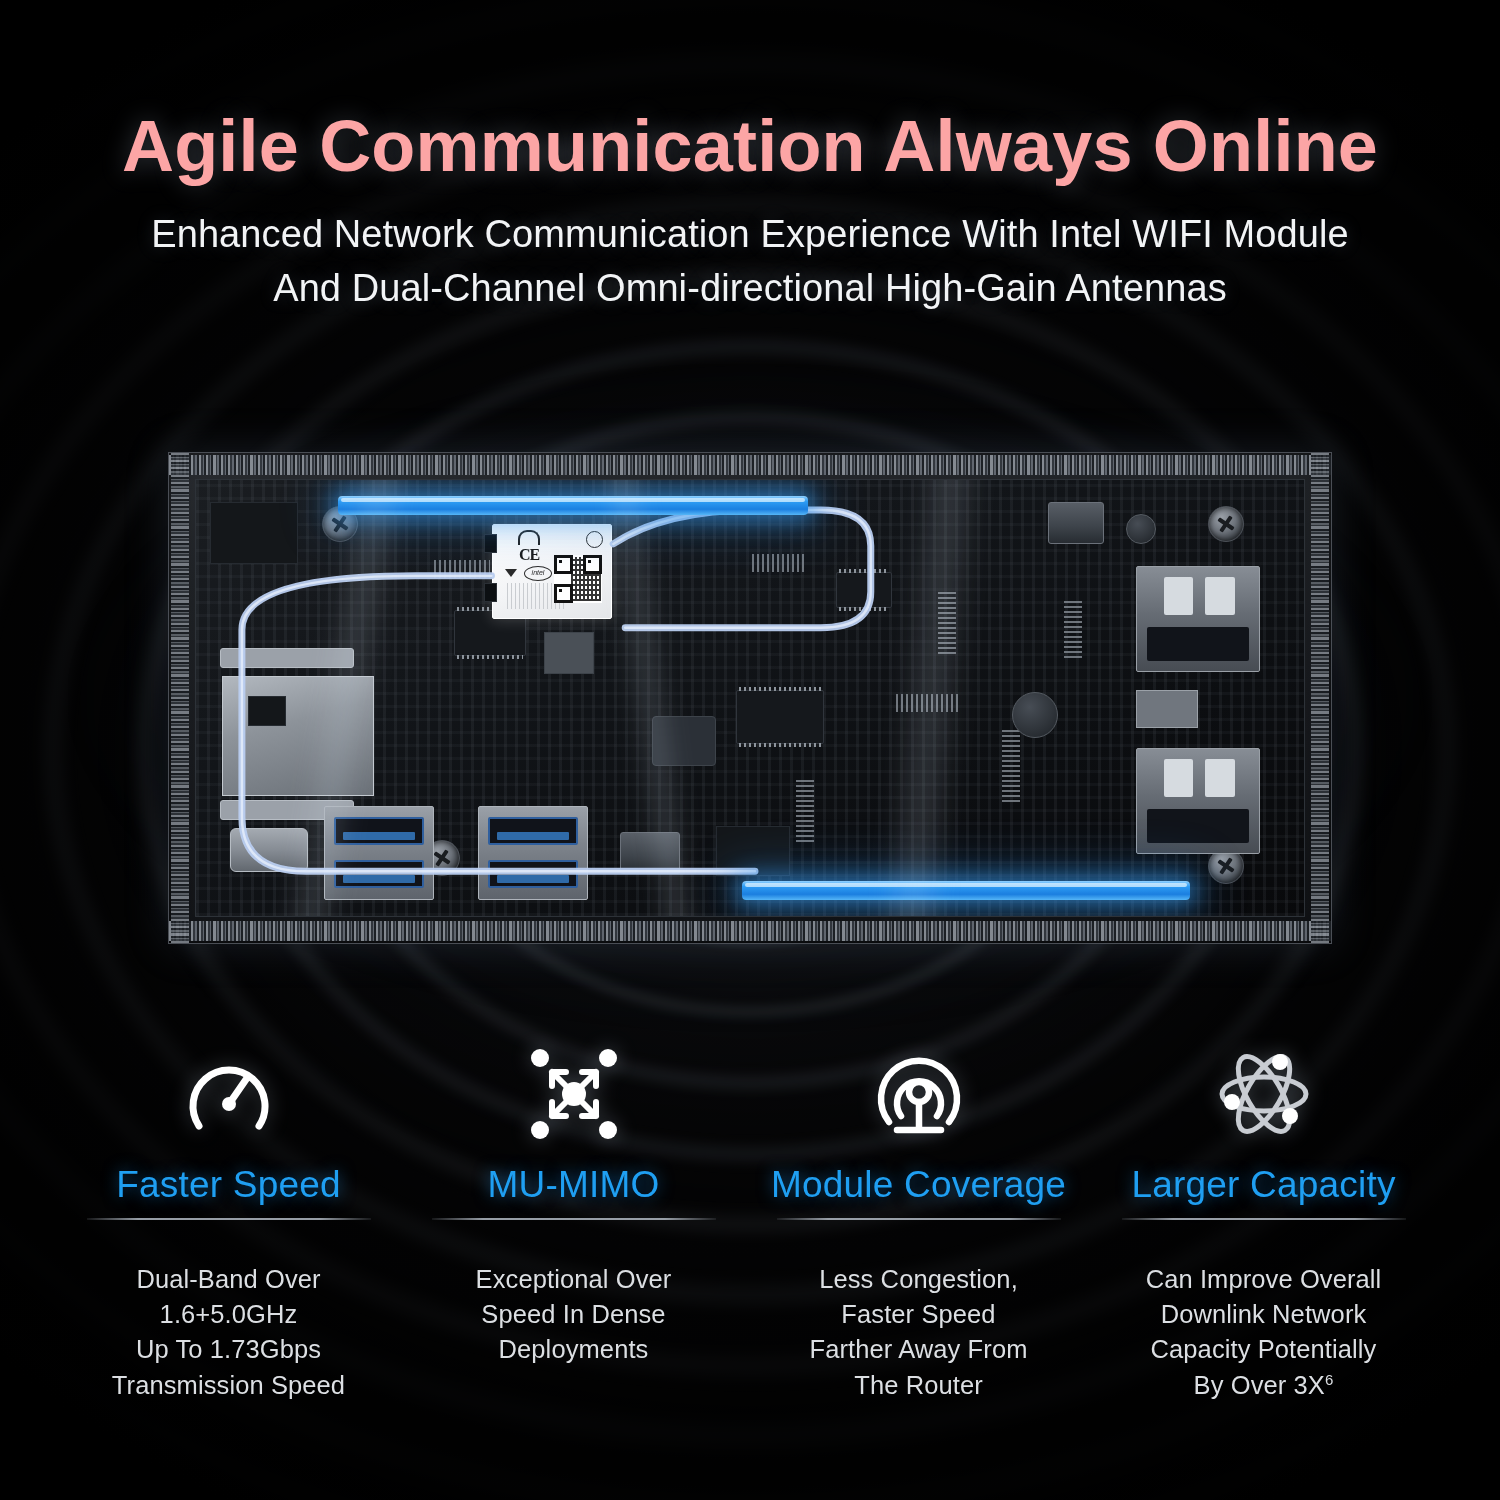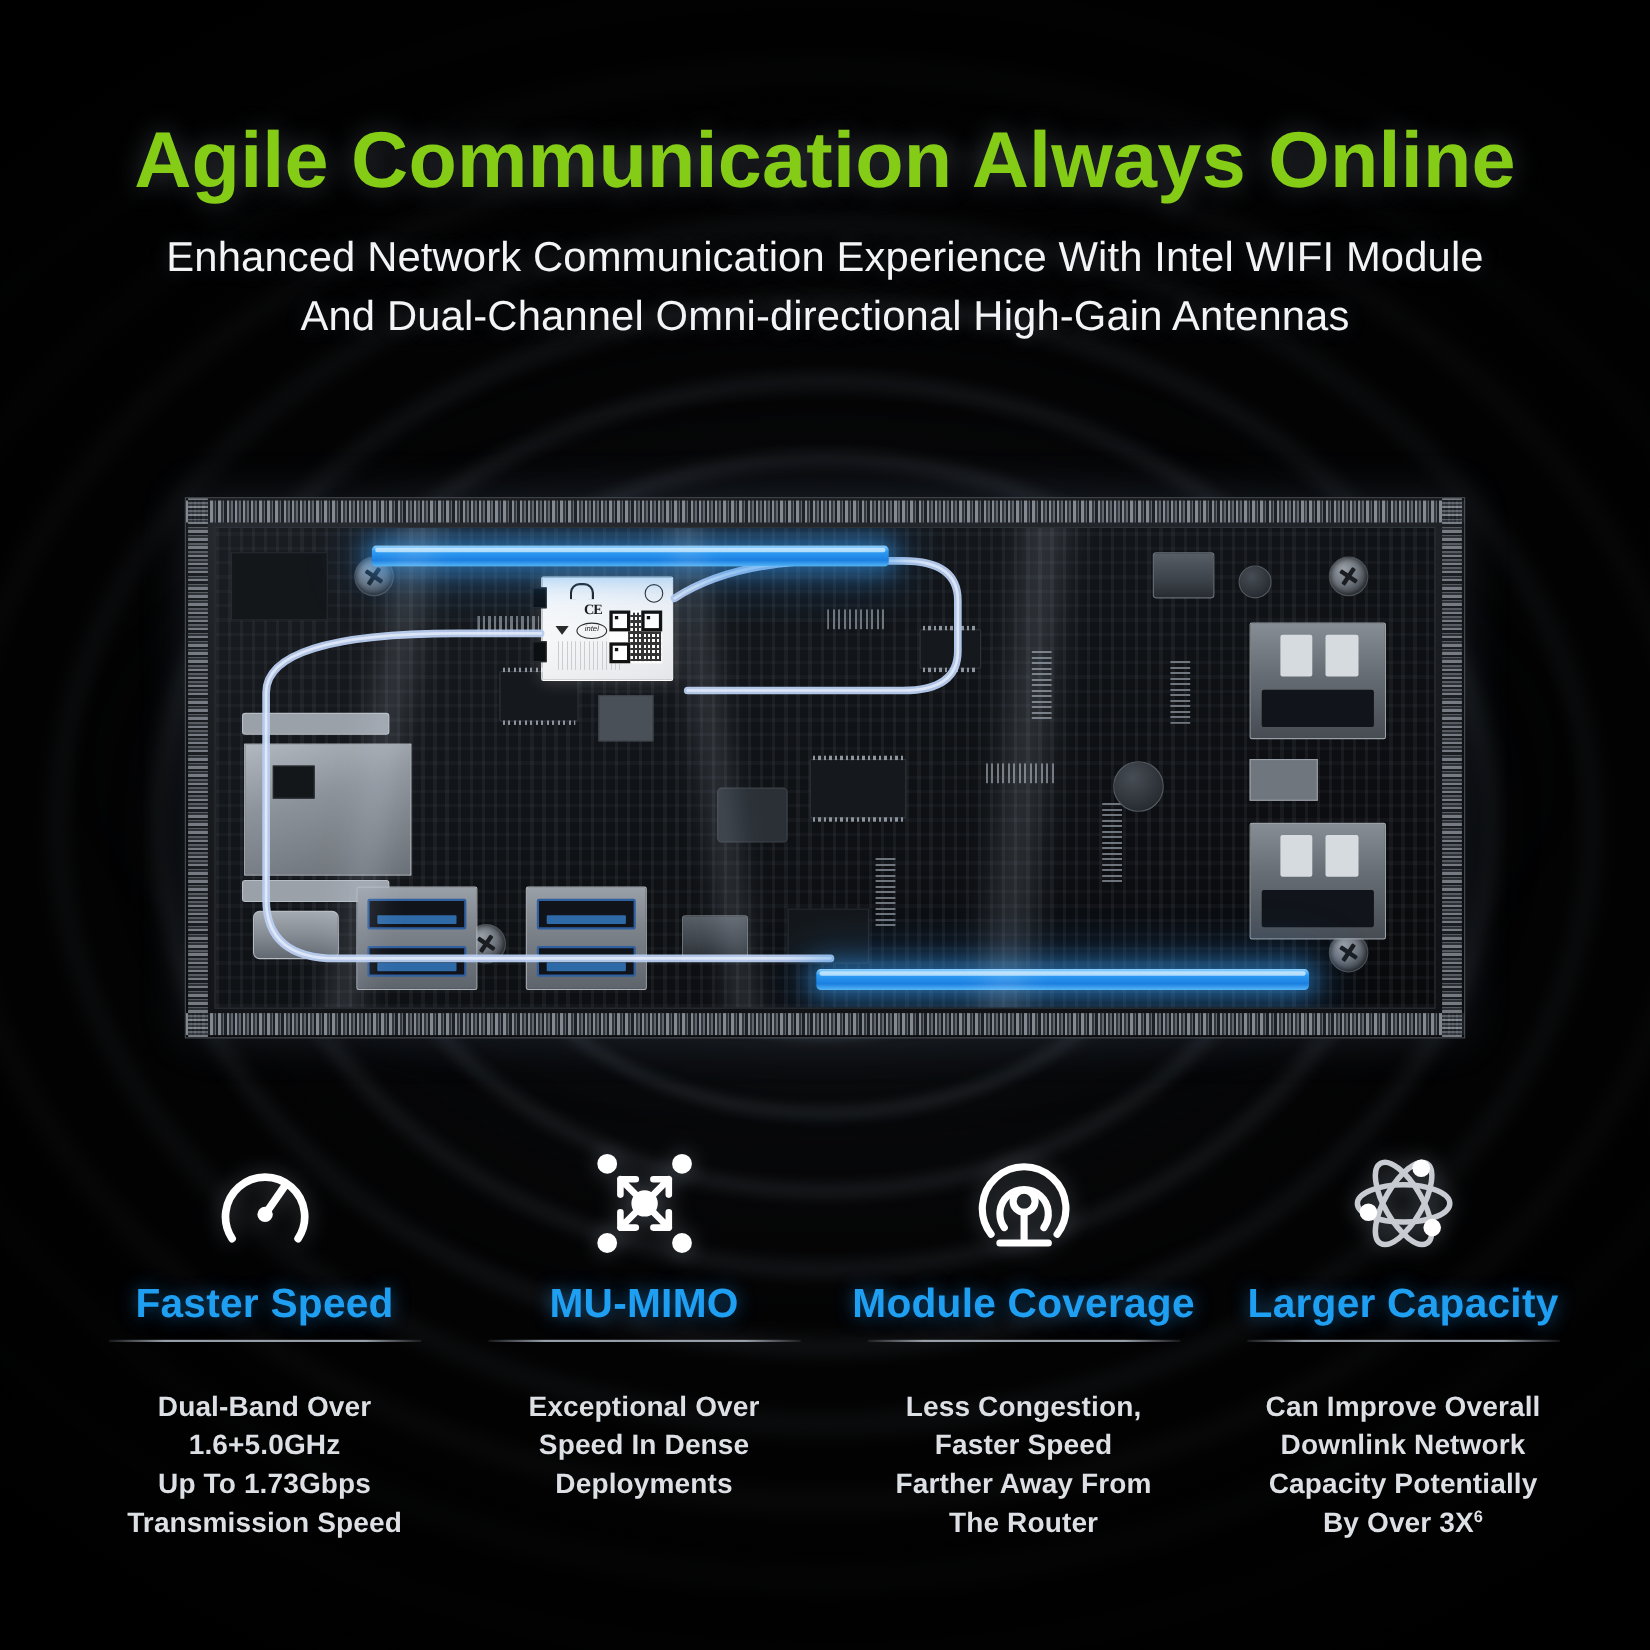--- a/index.html
+++ b/index.html
@@ -27,21 +27,21 @@
   .glowcore{
     position:absolute;left:50%;top:50%;width:1320px;height:900px;
     transform:translate(-50%,-50%);
     background:radial-gradient(ellipse at 50% 50%, rgba(160,180,200,.10) 0%, rgba(120,140,165,.05) 38%, rgba(0,0,0,0) 70%);
     filter:blur(30px);
   }
 
   
   .head{position:absolute;left:0;right:0;top:108px;text-align:center;z-index:12;}
   .title{
-    font-size:72px;font-weight:bold;color:#84cc16;letter-spacing:.2px;
+    font-size:72px;font-weight:bold;color:#fca5a5;letter-spacing:.2px;
     line-height:1.06;margin:0;
     text-shadow:0 0 26px rgba(190,210,235,.28);
   }
   .subwrap{margin-top:24px;}
   .sub{
     font-size:38px;color:#f2f4f6;font-weight:400;line-height:1.42;
     letter-spacing:.1px;margin:0;
     text-shadow:0 0 18px rgba(150,175,205,.22);
   }
 
@@ -199,22 +199,22 @@
   .qr .fin{position:absolute;width:13px;height:13px;border:3px solid #111;background:#fff;}
   .qr .fin::after{content:"";position:absolute;left:2px;top:2px;width:3px;height:3px;background:#111;}
   .qr .noise{
     position:absolute;left:17px;top:2px;right:1px;bottom:2px;
     background-image:
       repeating-linear-gradient(90deg,#111 0 2px,transparent 2px 4px),
       repeating-linear-gradient(0deg,#111 0 2px,transparent 2px 5px);
     opacity:.85;
   }
   .ce{
-    position:absolute;left:26px;top:21px;font-size:13px;color:#1b1b1b;font-weight:bold;
-    font-family:"Liberation Serif", serif;letter-spacing:-1px;margin-left:12px;
+    position:absolute;left:26px;top:21px;font-size:16px;color:#1b1b1b;font-weight:bold;
+    font-family:"Liberation Serif", serif;letter-spacing:-1px;
   }
   .intelbadge{
     position:absolute;left:31px;top:41px;width:26px;height:13px;border:1.4px solid #2b2b2b;
     border-radius:50%;font-size:7px;color:#2b2b2b;text-align:center;line-height:12px;
     font-style:italic;
   }
   .tri{
     position:absolute;left:12px;top:44px;width:0;height:0;
     border-left:6px solid transparent;border-right:6px solid transparent;border-top:8px solid #2b2b2b;
   }
@@ -247,23 +247,22 @@
   .cablesvg{position:absolute;inset:0;overflow:visible;pointer-events:none;}
 
   
   .streak{
     position:absolute;background:linear-gradient(90deg,rgba(255,255,255,0) 0%,rgba(216,230,245,.16) 50%,rgba(255,255,255,0) 100%);
     filter:blur(9px);pointer-events:none;
   }
 
   
   .features{
-    position:absolute;left:68px;top:1038px;width:1380px;z-index:12;
+    position:absolute;left:56px;top:1038px;width:1380px;z-index:12;
     display:flex;
-    font-weight:bold;
   }
   .feat{flex:1;display:flex;flex-direction:column;align-items:center;}
   .feat .ico{height:112px;display:flex;align-items:center;justify-content:center;}
   .feat .ico svg{filter:drop-shadow(0 0 10px rgba(200,220,240,.30));}
   .feat .ftitle{
     margin-top:14px;font-size:37px;color:#1f9ff2;letter-spacing:.2px;
     text-shadow:0 0 16px rgba(30,150,240,.55);
     white-space:nowrap;
   }
   .feat .rule{

